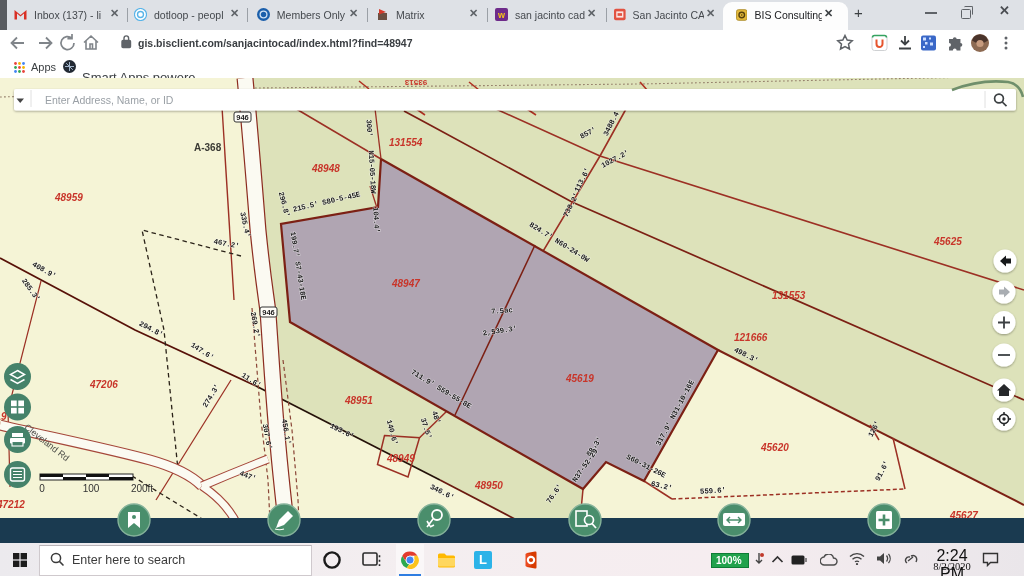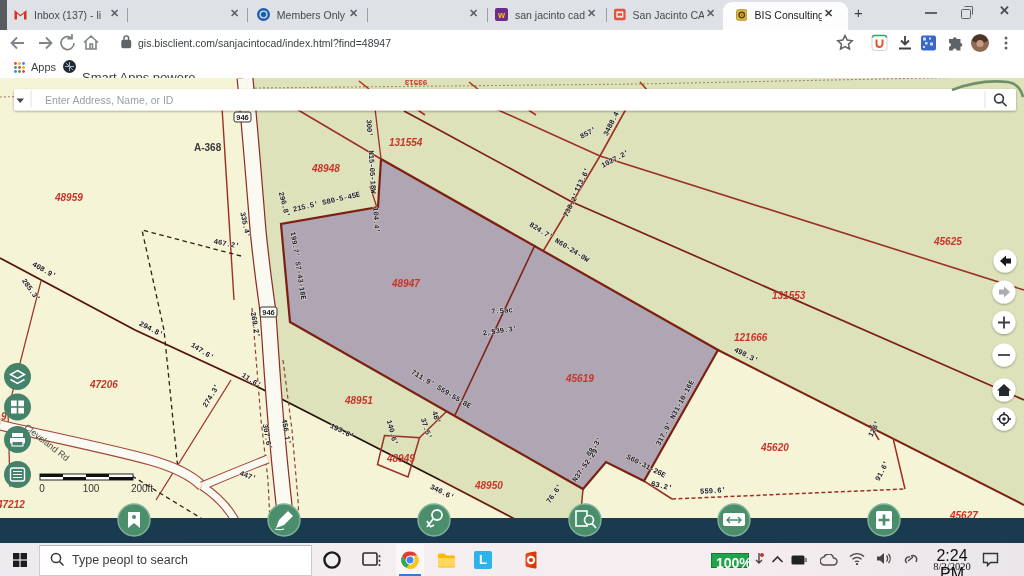--- a/index.html
+++ b/index.html
@@ -9,21 +9,21 @@
   
   #tabbar{left:0;top:0;width:1024px;height:30px;background:#dee1e6;}
   .tab{position:absolute;top:0;height:29px;display:flex;align-items:center;
     font-size:10.5px;color:#45494e;white-space:nowrap;overflow:hidden;}
   .tab .ttl{margin-left:7px;overflow:hidden;text-overflow:clip;}
   .tx{position:absolute;top:7px;font-size:11px;color:#5f6368;font-weight:bold;}
   .tdiv{position:absolute;top:8px;width:1px;height:14px;background:#9ba0a6;}
   
   #toolbar{left:0;top:30px;width:1024px;height:26px;background:#fff;}
   #urlpill{position:absolute;left:110px;top:33px;width:726px;height:20px;border-radius:10px;background:#f0f2f4;}
-  #urltext{position:absolute;left:138px;top:36.5px;font-size:10.5px;color:#3a3e42;}
+  #urltext{position:absolute;left:138px;top:36.5px;font-size:10.5px;color:#3a3e42;font-weight:bold;}
   
   #bookmarks{left:0;top:56px;width:816px;height:22px;background:#fff;}
   
   #map{left:0;top:78px;width:1024px;height:465px;}
   
   #taskbar{left:0;top:543px;width:1024px;height:33px;
     background:linear-gradient(90deg,#eceaee 0%,#f4eef0 40%,#f6edf0 70%,#eae6ea 100%);}
   #tsearch{position:absolute;left:39px;top:545px;width:273px;height:31px;background:#fff;
     border:1px solid #cfc9cd;border-top-color:#b9b4b8;box-sizing:border-box;}
   #tsearch span{position:absolute;left:32px;top:7px;font-size:12.5px;color:#3b3b3b;}
@@ -38,33 +38,47 @@
 
     <div class="tab" style="left:14px;width:110px;">
       <svg width="13" height="11" viewBox="0 0 13 11">
           <path d="M0.5,10.5 V1 L6.5,6 L12.5,1 V10.5 H10 V4.5 L6.5,7.5 L3,4.5 V10.5 Z" fill="#d93025"></path>
         </svg>
       <span class="ttl">Inbox (137) - li</span>
     </div>
     <div class="tx" style="left:110px;">✕</div>
     <div class="tdiv" style="left:127px;"></div>
 
+    <div class="tab" style="left:134px;width:95px;">
+      <svg width="13" height="13" viewBox="0 0 13 13">
+          <circle cx="6.5" cy="6.5" r="6" fill="#fff" stroke="#59b4e8" stroke-width="1.2"></circle>
+          <circle cx="6.5" cy="6.5" r="3" fill="none" stroke="#59b4e8" stroke-width="1.4"></circle>
+        </svg>
+      <span class="ttl">dotloop - peopl</span>
+    </div>
     <div class="tx" style="left:230px;">✕</div>
     <div class="tdiv" style="left:247px;"></div>
 
     <div class="tab" style="left:255px;width:92px;justify-content:center;">
       <svg width="13" height="13" viewBox="0 0 13 13">
           <circle cx="6.5" cy="6.5" r="6.5" fill="#1b5fab"></circle>
           <circle cx="6.5" cy="6.5" r="3.4" fill="none" stroke="#cfe0f2" stroke-width="1.3"></circle>
         </svg>
       <span class="ttl">Members Only</span>
     </div>
     <div class="tx" style="left:349px;">✕</div>
     <div class="tdiv" style="left:367px;"></div>
 
+    <div class="tab" style="left:376px;width:90px;">
+      <svg width="13" height="13" viewBox="0 0 13 13">
+          <path d="M2,12 L2,5 L11,5 L11,12 Z" fill="#6b4f41"></path>
+          <path d="M3,6 L3,1 L10,4 L3,6.5 Z" fill="#d43a2a"></path>
+        </svg>
+      <span class="ttl">Matrix</span>
+    </div>
     <div class="tx" style="left:469px;">✕</div>
     <div class="tdiv" style="left:487px;"></div>
 
     <div class="tab" style="left:495px;width:90px;">
       <svg width="13" height="13" viewBox="0 0 13 13">
           <rect x="0" y="0" width="13" height="13" rx="2" fill="#6e2b8a"></rect>
           <text x="6.5" y="10" text-anchor="middle" font-size="9" font-weight="bold" fill="#f5c518" font-family="Liberation Sans">w</text>
         </svg>
       <span class="ttl">san jacinto cad</span>
     </div>
@@ -494,21 +508,21 @@
   <svg class="abs" style="left:13px;top:553px;" width="14" height="14" viewBox="0 0 14 14">
     <g fill="#1c1c1c">
         <rect x="0" y="0" width="6.4" height="6.4"></rect>
         <rect x="7.6" y="0" width="6.4" height="6.4"></rect>
         <rect x="0" y="7.6" width="6.4" height="6.4"></rect>
         <rect x="7.6" y="7.6" width="6.4" height="6.4"></rect>
       </g>
   </svg>
 
   <div id="tsearch">
-      <span>Type peopl to search</span>
+      <span>Enter here to search</span>
     </div>
 
   <svg class="abs" style="left:50px;top:552px;" width="15" height="15" viewBox="0 0 15 15">
     <circle cx="6" cy="6" r="4.6" fill="none" stroke="#3b3b3b" stroke-width="1.5"></circle>
       <path d="M9.4,9.4 L13.5,13.5" stroke="#3b3b3b" stroke-width="1.5"></path>
   </svg>
 
   <svg class="abs" style="left:322px;top:550px;" width="20" height="20" viewBox="0 0 20 20">
     <circle cx="10" cy="10" r="7.6" fill="none" stroke="#1a1a1a" stroke-width="2.4"></circle>
   </svg>
@@ -540,21 +554,21 @@
   </div>
 
   <svg class="abs" style="left:522px;top:551px;" width="18" height="18" viewBox="0 0 18 18">
     <path d="M5,2 L13,0.5 a1.2,1.2 0 0 1 1.5,1.2 v14.6 a1.2,1.2 0 0 1 -1.5,1.2 L5,16 Z" fill="#d83b01"></path>
     <path d="M5,2 L3.5,3 v12 L5,16 l4,-1.5 v-11 Z" fill="#ea4a1f"></path>
     <circle cx="9" cy="9" r="4.2" fill="#fff"></circle>
       <circle cx="9" cy="9" r="2.1" fill="#d83b01"></circle>
   </svg>
 
   <div class="abs" style="left:711px;top:552.5px;width:36px;height:13px;background:#21a24c;border:1px solid #0e7c35;">
-    <span style="position:absolute;left:4px;top:1px;font-size:14px;font-weight:bold;color:#fff;">100%</span>
+    <span style="position:absolute;left:4px;top:1px;font-size:10px;font-weight:bold;color:#fff;">100%</span>
   </div>
 
   <svg class="abs" style="left:753px;top:552px;" width="12" height="16" viewBox="0 0 12 16">
     <path d="M6,1 v10 m-3,-3 l3,3 3,-3" stroke="#444" stroke-width="1.4" fill="none"></path>
       <circle cx="9" cy="3" r="2" fill="#c0392b"></circle>
   </svg>
 
   <svg class="abs" style="left:771px;top:555px;" width="13" height="9" viewBox="0 0 13 9">
     <path d="M1.5,7 L6.5,2 L11.5,7" stroke="#333" stroke-width="1.7" fill="none"></path>
   </svg>

